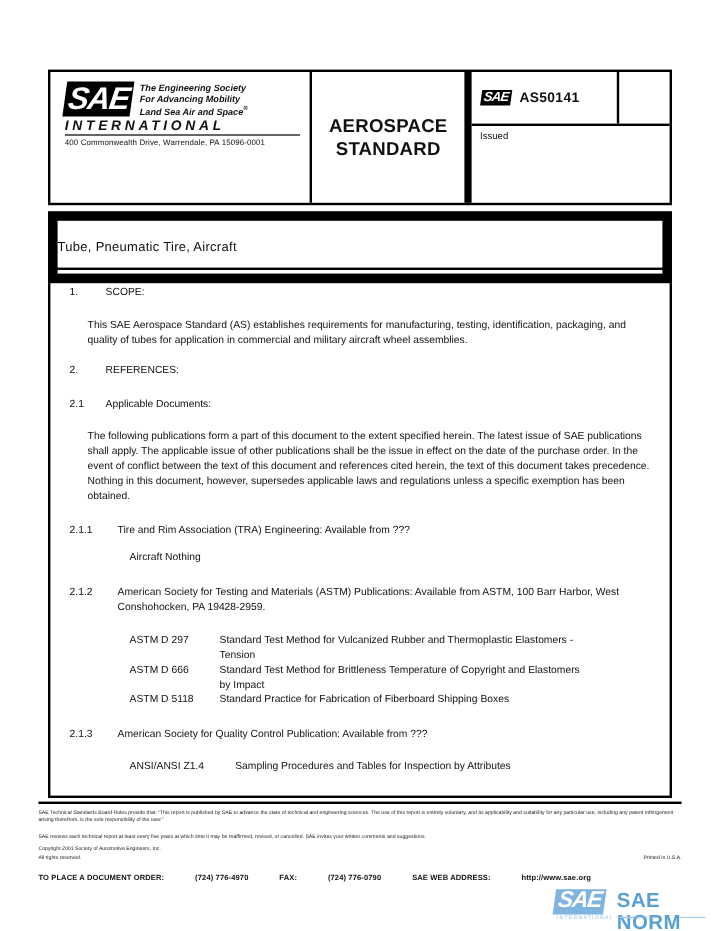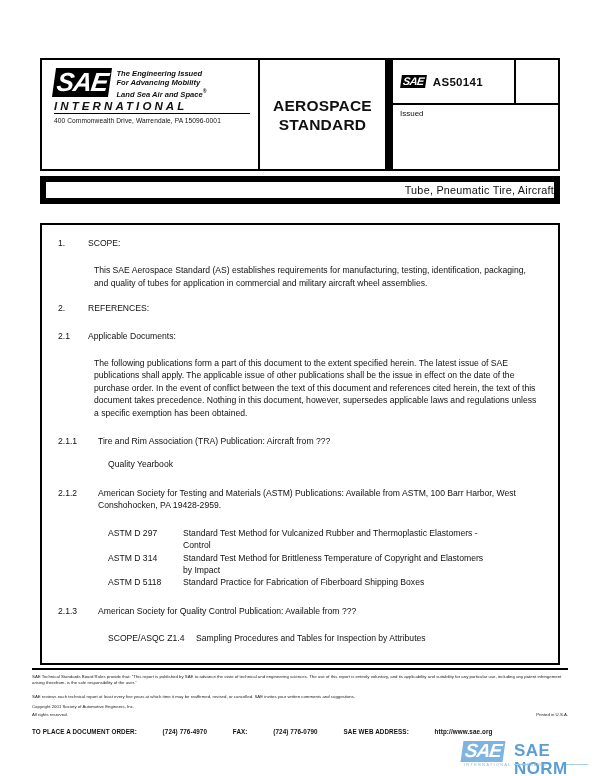--- a/index.html
+++ b/index.html
@@ -80,21 +80,21 @@
   }
   .addr-line {
     margin-top: 3px;
     font-size: 6.6px;
     letter-spacing: 0.1px;
     white-space: nowrap;
   }
   .hdr-mid {
     flex: 1;
     box-sizing: border-box;
-    border-right: 8px solid #000000;
+    border-right: 6px solid #000000;
     display: flex;
     align-items: center;
     justify-content: center;
   }
   .hdr-mid-title {
     font-size: 15.5px;
     font-weight: bold;
     line-height: 19px;
     text-align: center;
     letter-spacing: 0.2px;
@@ -147,26 +147,26 @@
   }
   .issued-label { font-size: 8px; width: 54px; }
   .issued-value { font-size: 8.6px; letter-spacing: 0.2px; }
 
   
   .title-box {
     position: absolute;
     left: 40px;
     top: 176px;
     width: 520px;
-    height: 28px;
-    border: 6px solid #000000;
+    height: 60px;
+    border: 8px solid #000000;
     box-sizing: border-box;
     display: flex;
     align-items: center;
-    justify-content: flex-end;
+    justify-content: flex-start;
   }
   .doc-title {
     font-size: 10.8px;
     letter-spacing: 0.25px;
   }
 
   
   .body-box {
     position: absolute;
     left: 40px;
@@ -183,21 +183,21 @@
     display: flex;
     margin-bottom: 2px;
   }
   .sec-num { width: 30px; flex: none; }
   .sec-num.wide { width: 40px; }
   .sec-label { flex: 1; }
   .para {
     margin: 0;
     text-align: left;
   }
-  .indent1 { margin-left: 36px; }
+  .indent1 { margin-left: 15px; }
   .indent2 { margin-left: 50px; }
   .gap-s { height: 9px; }
   .gap-m { height: 13px; }
   .gap-l { height: 16px; }
   .ref-row { display: flex; margin-left: 50px; }
   .ref-id { width: 75px; flex: none; }
   .ref-desc { flex: 1; }
   .ansi-row { display: flex; margin-left: 50px; }
   .ansi-id { width: 88px; flex: none; }
 
@@ -300,21 +300,21 @@
 <body>
 
 <div class="page">
 
   <div class="header-box">
 
     <div class="hdr-left">
       <div class="sae-logo-row">
         <div class="sae-wordmark">SAE</div>
         <div class="sae-tag">
-          <div>The Engineering Issued</div>
+          <div>The Engineering Society</div>
           <div>For Advancing Mobility</div>
           <div><span>Land Sea Air and Space</span><sup>®</sup></div>
         </div>
       </div>
       <div class="intl-line">INTERNATIONAL</div>
       <div class="addr-line">400 Commonwealth Drive, Warrendale, PA 15096-0001</div>
     </div>
 
     <div class="hdr-mid">
       <div class="hdr-mid-title">
@@ -360,63 +360,63 @@
     <div class="sec-head">
       <span class="sec-num">2.1</span>
       <span class="sec-label">Applicable Documents:</span>
     </div>
     <div class="gap-m"></div>
     <p class="para indent1">The following publications form a part of this document to the extent specified herein.  The latest issue of SAE publications shall apply.  The applicable issue of other publications shall be the issue in effect on the date of the purchase order.  In the event of conflict between the text of this document and references cited herein, the text of this document takes precedence.  Nothing in this document, however, supersedes applicable laws and regulations unless a specific exemption has been obtained.</p>
 
     <div class="gap-l"></div>
     <div class="sec-head">
       <span class="sec-num wide">2.1.1</span>
-      <span class="sec-label">Tire and Rim Association (TRA) Publication:  Aircraft from ???</span>
+      <span class="sec-label">Tire and Rim Association (TRA) Engineering:  Available from ???</span>
     </div>
     <div class="gap-s"></div>
-    <p class="para indent2">Quality Yearbook</p>
+    <p class="para indent2">Aircraft Nothing</p>
 
     <div class="gap-l"></div>
     <div class="sec-head">
       <span class="sec-num wide">2.1.2</span>
       <span class="sec-label">American Society for Testing and Materials (ASTM) Publications:  Available from ASTM, 100 Barr Harbor, West Conshohocken, PA 19428-2959.</span>
     </div>
     <div class="gap-m"></div>
 
     <div class="ref-row">
       <span class="ref-id">ASTM D 297</span>
       <span class="ref-desc">Standard Test Method for Vulcanized Rubber and Thermoplastic Elastomers -</span>
     </div>
     <div class="ref-row">
       <span class="ref-id"></span>
-      <span class="ref-desc">Control</span>
+      <span class="ref-desc">Tension</span>
     </div>
 
     <div class="ref-row">
-      <span class="ref-id">ASTM D 314</span>
+      <span class="ref-id">ASTM D 666</span>
       <span class="ref-desc">Standard Test Method for Brittleness Temperature of Copyright and Elastomers</span>
     </div>
     <div class="ref-row">
       <span class="ref-id"></span>
       <span class="ref-desc">by Impact</span>
     </div>
 
     <div class="ref-row">
       <span class="ref-id">ASTM D 5118</span>
       <span class="ref-desc">Standard Practice for Fabrication of Fiberboard Shipping Boxes</span>
     </div>
 
     <div class="gap-l"></div>
     <div class="sec-head">
       <span class="sec-num wide">2.1.3</span>
       <span class="sec-label">American Society for Quality Control Publication:  Available from ???</span>
     </div>
     <div class="gap-m"></div>
     <div class="ansi-row">
-      <span class="ansi-id">SCOPE/ASQC Z1.4</span>
+      <span class="ansi-id">ANSI/ANSI Z1.4</span>
       <span class="ref-desc">Sampling Procedures and Tables for Inspection by Attributes</span>
     </div>
   </div>
 
   <div class="footer-rule"></div>
 
   <div class="fine fine-1">SAE Technical Standards Board Rules provide that: “This report is published by SAE to advance the state of technical and engineering sciences. The use of this report is entirely voluntary, and its applicability and suitability for any particular use, including any patent infringement arising therefrom, is the sole responsibility of the user.”</div>
   <div class="fine fine-2">SAE reviews each technical report at least every five years at which time it may be reaffirmed, revised, or cancelled. SAE invites your written comments and suggestions.</div>
   <div class="fine fine-3">Copyright 2001 Society of Automotive Engineers, Inc.</div>
   <div class="fine fine-4">All rights reserved.</div>

